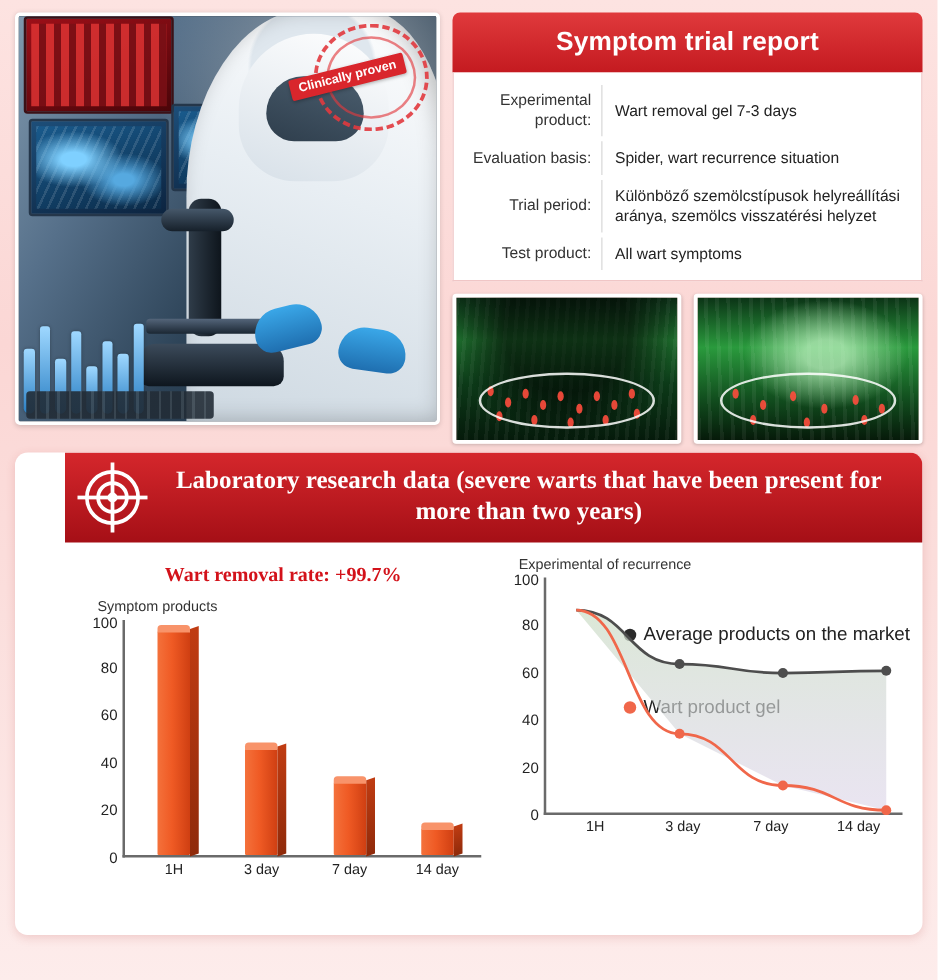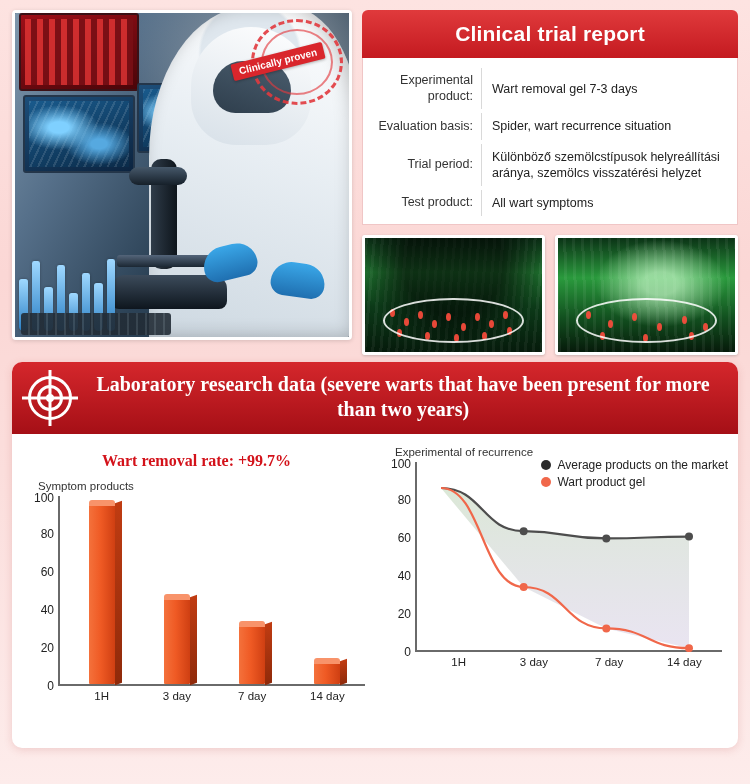--- a/index.html
+++ b/index.html
@@ -207,20 +207,21 @@
   }
 
   
   .lab {
     margin:12px 12px 0 12px;
     background:#fff;
     border-radius:10px;
     box-shadow:0 2px 8px rgba(180,60,60,.18);
     overflow:hidden;
     height:386px;
+    padding-left:40px;
   }
   .lab-head {
     background:linear-gradient(180deg,#d5272c,#a50f16);
     color:#fff; padding:10px 14px 12px 70px;
     position:relative;
     min-height:72px;
   }
   .lab-head h2{
     margin:0; font-size:20px; line-height:1.25; text-align:center;
     font-family:"Liberation Serif", serif; font-weight:bold;
@@ -271,21 +272,21 @@
     content:""; position:absolute; right:-7px; top:-3px; width:7px; bottom:0;
     background:linear-gradient(180deg,#c03c12,#8f2a0a);
     transform:skewY(-18deg);
   }
   .xlabels{
     position:absolute; left:42px; right:6px; top:194px;
     display:flex; justify-content:space-around;
   }
   .xlabels span{ width:42px; text-align:center; font-size:11.5px; color:#222;}
   .legend{ position:absolute; right:0; top:-4px; }
-  .legend div{ display:flex; align-items:center; gap:6px; font-size:12px; color:#222; margin-bottom:3px;}
+  .legend div{ display:flex; align-items:center; gap:6px; font-size:15px; color:#222; margin-bottom:3px;margin-top:41px;}
   .legend i{ width:10px; height:10px; border-radius:50%; display:inline-block;}
   svg{ display:block; }
 </style>
 </head>
 <body>
 
 <div class="top">
 
   <div class="photo-wrap">
     <div class="photo-bg"></div>
@@ -315,21 +316,21 @@
     </div>
     <div class="keyboard"></div>
 
     <div class="stamp">
       <div class="seal"></div>
       <div class="ribbon">Clinically proven</div>
     </div>
   </div>
 
   <div class="report">
-    <div class="report-header">Clinical trial report</div>
+    <div class="report-header">Symptom trial report</div>
 
     <div class="report-table">
       <div class="rt-row">
         <div class="rt-label">Experimental product:</div>
         <div class="rt-sep"></div>
         <div class="rt-val">Wart removal gel 7-3 days</div>
       </div>
       <div class="rt-row">
         <div class="rt-label">Evaluation basis:</div>
         <div class="rt-sep"></div>

